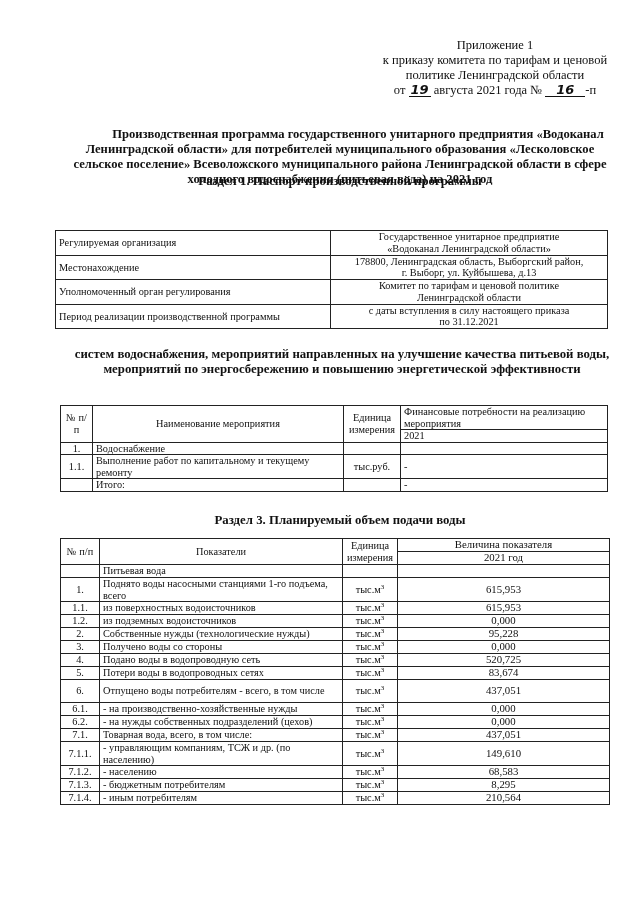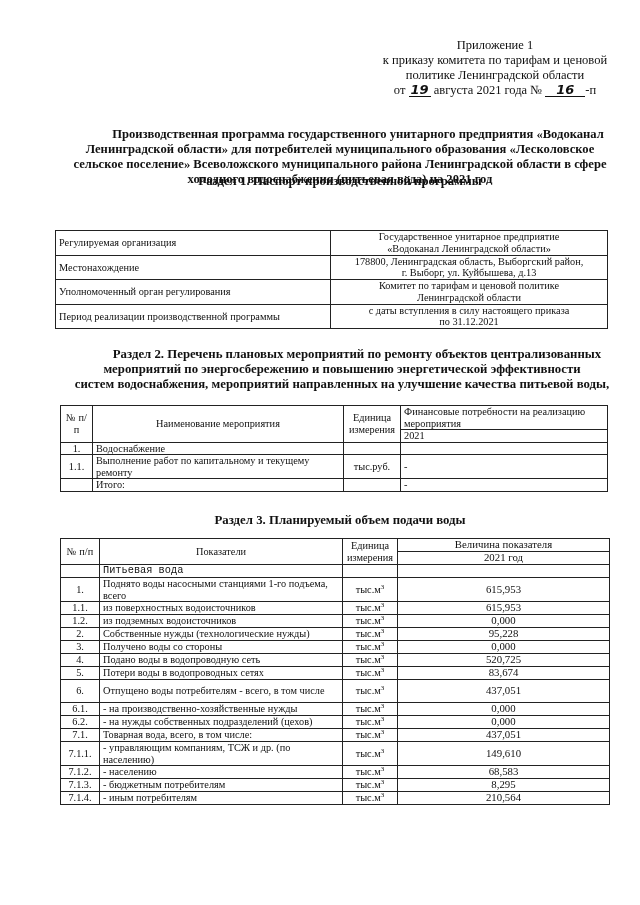--- a/index.html
+++ b/index.html
@@ -82,23 +82,22 @@
         <td class="l">Период реализации производственной программы</td>
         <td class="r">
           <div>с даты вступления в силу настоящего приказа</div>
           <div>по 31.12.2021</div>
         </td>
       </tr>
     </tbody>
 </table>
 
 <div class="abs section-h" style="left:52px; top:347px; width:580px;">
-  <div style="text-indent:30px;">Раздел 2.  Перечень плановых мероприятий по ремонту объектов централизованных</div>
+  <div>систем водоснабжения, мероприятий направленных на улучшение качества питьевой воды,</div>
   <div>мероприятий по энергосбережению и повышению энергетической эффективности</div>
-  <div>систем водоснабжения, мероприятий направленных на улучшение качества питьевой воды,</div>
 </div>
 
 <table class="abs t2">
   <thead>
     <tr style="height:20px;">
       <td class="c1" rowspan="2">№ п/п</td>
       <td class="c2" rowspan="2" style="text-align:center;">Наименование мероприятия</td>
       <td class="c3" rowspan="2">Единица измерения</td>
       <td class="c4">Финансовые потребности  на реализацию мероприятия</td>
     </tr>
@@ -136,21 +135,21 @@
       <td class="c1" rowspan="2">№ п/п</td>
       <td class="c2" rowspan="2" style="text-align:center;">Показатели</td>
       <td class="c3" rowspan="2">Единица измерения</td>
       <td class="c4">Величина показателя</td>
     </tr>
     <tr style="height:12px;">
       <td class="c4">2021 год</td>
     </tr>
   </thead>
   <tbody id="t3body">
-      <tr style="height: 11px; font-family: Liberation Mono, monospace;">
+      <tr style="height: 11px;">
         <td class="c1"></td>
         <td class="c2">Питьевая вода</td>
         <td class="c3"></td>
         <td class="c4"></td>
       </tr>
       <tr style="height: 23px;">
         <td class="c1">1.</td>
         <td class="c2">Поднято воды  насосными станциями 1-го подъема, всего</td>
         <td class="c3"><span>тыс.м</span><sup>3</sup></td>
         <td class="c4">615,953</td>

